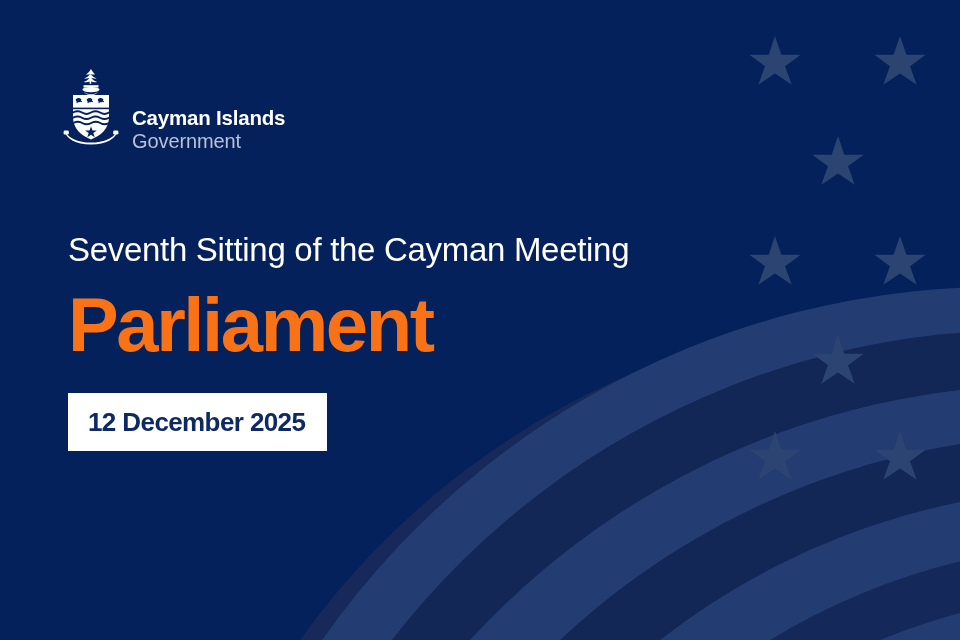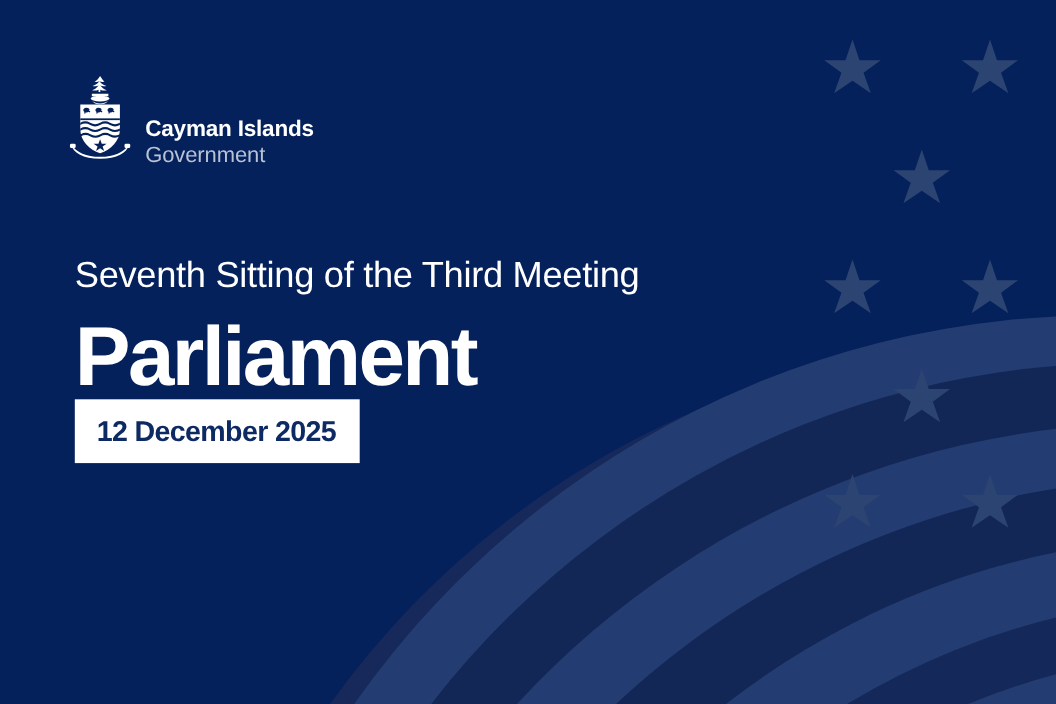--- a/index.html
+++ b/index.html
@@ -90,26 +90,27 @@
     white-space: nowrap;
   }
   .eyebrow .line2 { display: block; }
 
   .headline {
     margin: 14px 0 0 0;
     font-size: 76px;
     font-weight: 700;
     letter-spacing: -2.4px;
     line-height: 1.0;
-    color: #ffffff;
+    color: #f97316;
     white-space: nowrap;
   }
 
   .date-badge {
     display: inline-block;
+    margin-top: 30px;
     background: #ffffff;
     color: #0d2a63;
     font-size: 26px;
     font-weight: 700;
     letter-spacing: -0.6px;
     line-height: 1;
     padding: 16px 22px 16px 20px;
   }
 </style>
 </head>
@@ -189,21 +190,21 @@
     </svg>
 
     <div class="logo-words">
       <div class="logo-line1">Cayman Islands</div>
       <div class="logo-line2">Government</div>
     </div>
   </div>
 
   <div class="content">
     <p class="eyebrow">
-      <span>Seventh Sitting of the Third Meeting</span>
+      <span>Seventh Sitting of the Cayman Meeting</span>
     </p>
 
     <h1 class="headline">Parliament</h1>
 
     <div class="date-badge">12 December 2025</div>
   </div>
 
 </div>
 
 </body></html>

